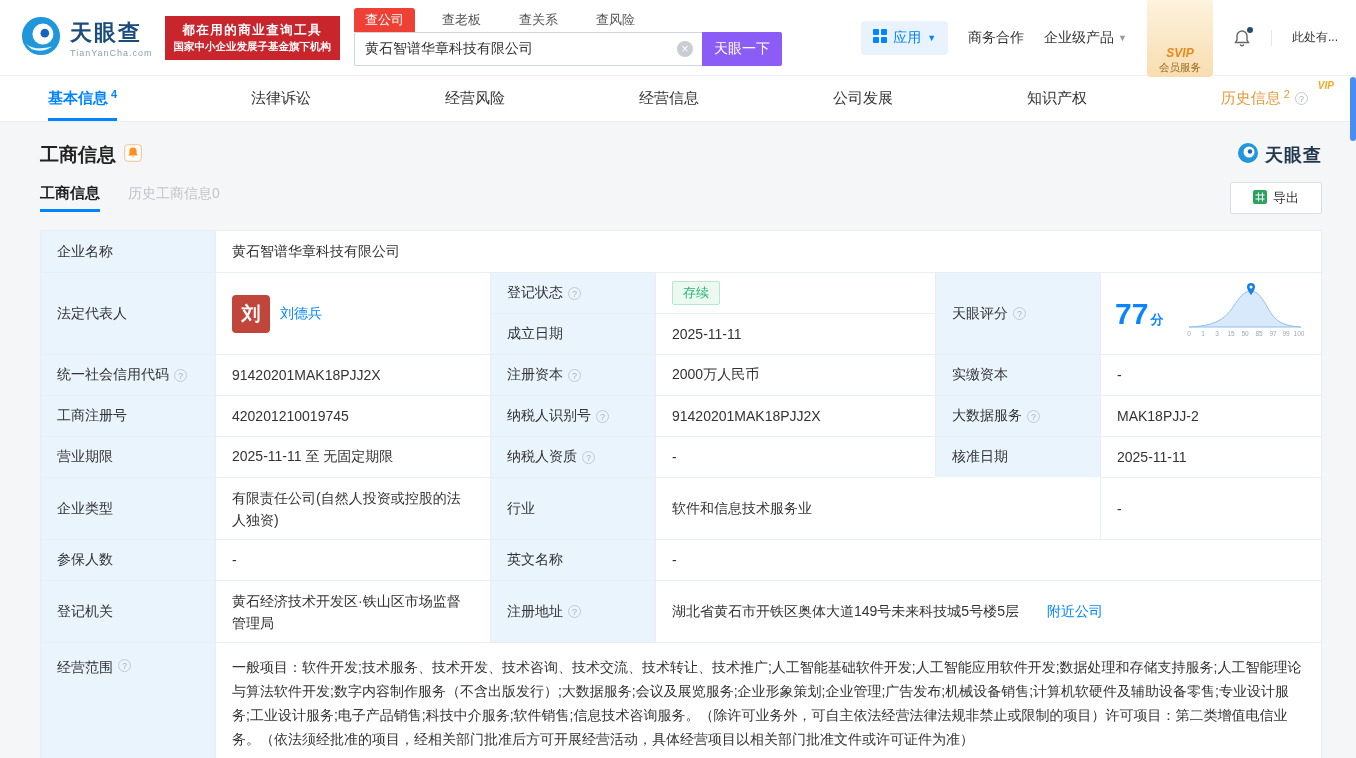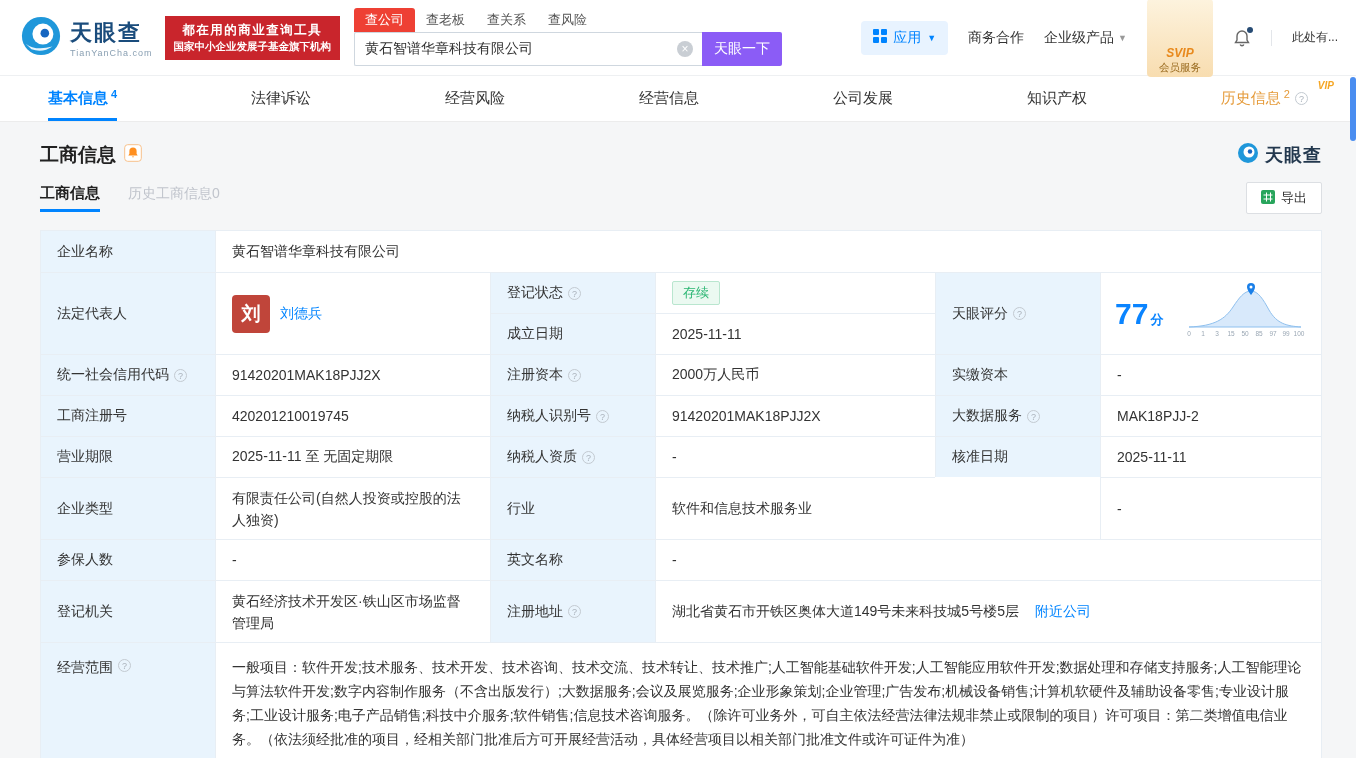--- a/index.html
+++ b/index.html
@@ -11,21 +11,21 @@
     padding:0 18px 0 20px; border-bottom:1px solid #eef0f2; position:relative; }
   .logo { display:flex; align-items:center; gap:8px; cursor:pointer; }
   .logo-txt .cn { font-size:22px; font-weight:800; color:#1a4c7c; letter-spacing:2px; }
   .logo-txt .en { font-size:9px; color:#8aa0b3; letter-spacing:1px; }
   .slogan { margin-left:12px; background:#c9252c; color:#fff; padding:6px 9px; line-height:16px;
     font-weight:700;text-align:center; }
   .slogan .l1 { font-size:12.5px; letter-spacing:1.5px; }
   .slogan .l2 { font-size:10.5px; letter-spacing:0; }
 
   .search-wrap { margin-left:14px; width:428px; }
-  .search-tabs { display:flex; align-items:flex-end; height:22px; }
+  .search-tabs { display:flex; align-items:flex-end; height:22px;gap:16px; }
   .search-tab { font-size:13px; color:#555; padding:3px 11px; cursor:pointer; }
   .search-tab.active { background:#ee4034; color:#fff; border-radius:3px 3px 0 0; }
   .search-row { display:flex; height:34px; }
   .search-box { position:relative; flex:1; }
   .search-box input { width:100%; height:34px; border:1px solid #cfd7df; border-right:none;
     border-radius:2px 0 0 2px; padding:0 32px 0 10px; font-size:14px; color:#333; outline:none;
     font-family:inherit; }
   .clear-ic { position:absolute; right:9px; top:9px; width:16px; height:16px; border-radius:50%;
     background:#c9ced4; color:#fff; font-size:12px; line-height:16px; text-align:center; cursor:pointer; }
   .search-btn { width:80px; height:34px; background:#8b5cf6; color:#fff; border:none; font-size:14px;
@@ -72,21 +72,21 @@
   .brand { display:flex; align-items:center; gap:6px; }
   .brand .bt { font-size:18px; font-weight:800; color:#23384e; letter-spacing:1px; }
 
   .subtabs { display:flex; align-items:center; margin-bottom:16px; }
   .subtab { margin-right:28px; cursor:pointer; position:relative; padding-bottom:9px; }
   .subtab.active { font-size:15px; font-weight:700; color:#222; }
   .subtab.active::after { content:""; position:absolute; left:0; right:0; bottom:0; height:3px;
     background:#0084ff; }
   .subtab.dim { font-size:14px; color:#c0c4cc; }
   .export-btn { margin-left:auto; display:flex; align-items:center; gap:6px; background:#fff;
-    border:1px solid #dcdfe3; border-radius:2px; padding:6px 14px; font-size:13px; color:#333;
+    border:1px solid #dcdfe3; border-radius:2px; padding:6px 22px; font-size:13px; color:#333;
     cursor:pointer; font-family:inherit; }
 
   
   .table { display:grid; background:#fff;
     grid-template-columns:175px 275px 165px 280px 165px 1fr;
     grid-template-rows:42px 41px 41px 41px 41px 41px 62px 41px 62px auto;
     border-right:1px solid #e8eef4; border-bottom:1px solid #e8eef4; }
   .cell { border-left:1px solid #e8eef4; border-top:1px solid #e8eef4; font-size:14px;
     display:flex; align-items:center; padding:8px 16px; }
   .lc { background:#e9f4fd; color:#333; }
@@ -397,21 +397,21 @@
     <div class="cell lc" style="grid-area:9/1/10/2">
       <span>登记机关</span>
       </div>
     <div class="cell vc" style="grid-area:9/2/10/3; line-height:22px">
       <span>黄石经济技术开发区·铁山区市场监督管理局</span>
       </div>
     <div class="cell lc" style="grid-area:9/3/10/4">
       <span>注册地址</span>
         <span class="q">?</span>
       </div>
-    <div class="cell vc" style="grid-area:9/4/10/7; gap:16px">
+    <div class="cell vc" style="grid-area:9/4/10/7; gap:28px">
       <span>湖北省黄石市开铁区奥体大道149号未来科技城5号楼5层</span>
       <a class="lnk">附近公司</a>
     </div>
 
     <div class="cell lc" style="grid-area:10/1/11/2; align-items:flex-start; padding-top:16px">
       <span>经营范围</span>
         <span class="q">?</span>
       </div>
     <div class="cell vc block" style="grid-area:10/2/11/7">
       <span>一般项目：软件开发;技术服务、技术开发、技术咨询、技术交流、技术转让、技术推广;人工智能基础软件开发;人工智能应用软件开发;数据处理和存储支持服务;人工智能理论与算法软件开发;数字内容制作服务（不含出版发行）;大数据服务;会议及展览服务;企业形象策划;企业管理;广告发布;机械设备销售;计算机软硬件及辅助设备零售;专业设计服务;工业设计服务;电子产品销售;科技中介服务;软件销售;信息技术咨询服务。（除许可业务外，可自主依法经营法律法规非禁止或限制的项目）许可项目：第二类增值电信业务。（依法须经批准的项目，经相关部门批准后方可开展经营活动，具体经营项目以相关部门批准文件或许可证件为准）</span></div>

